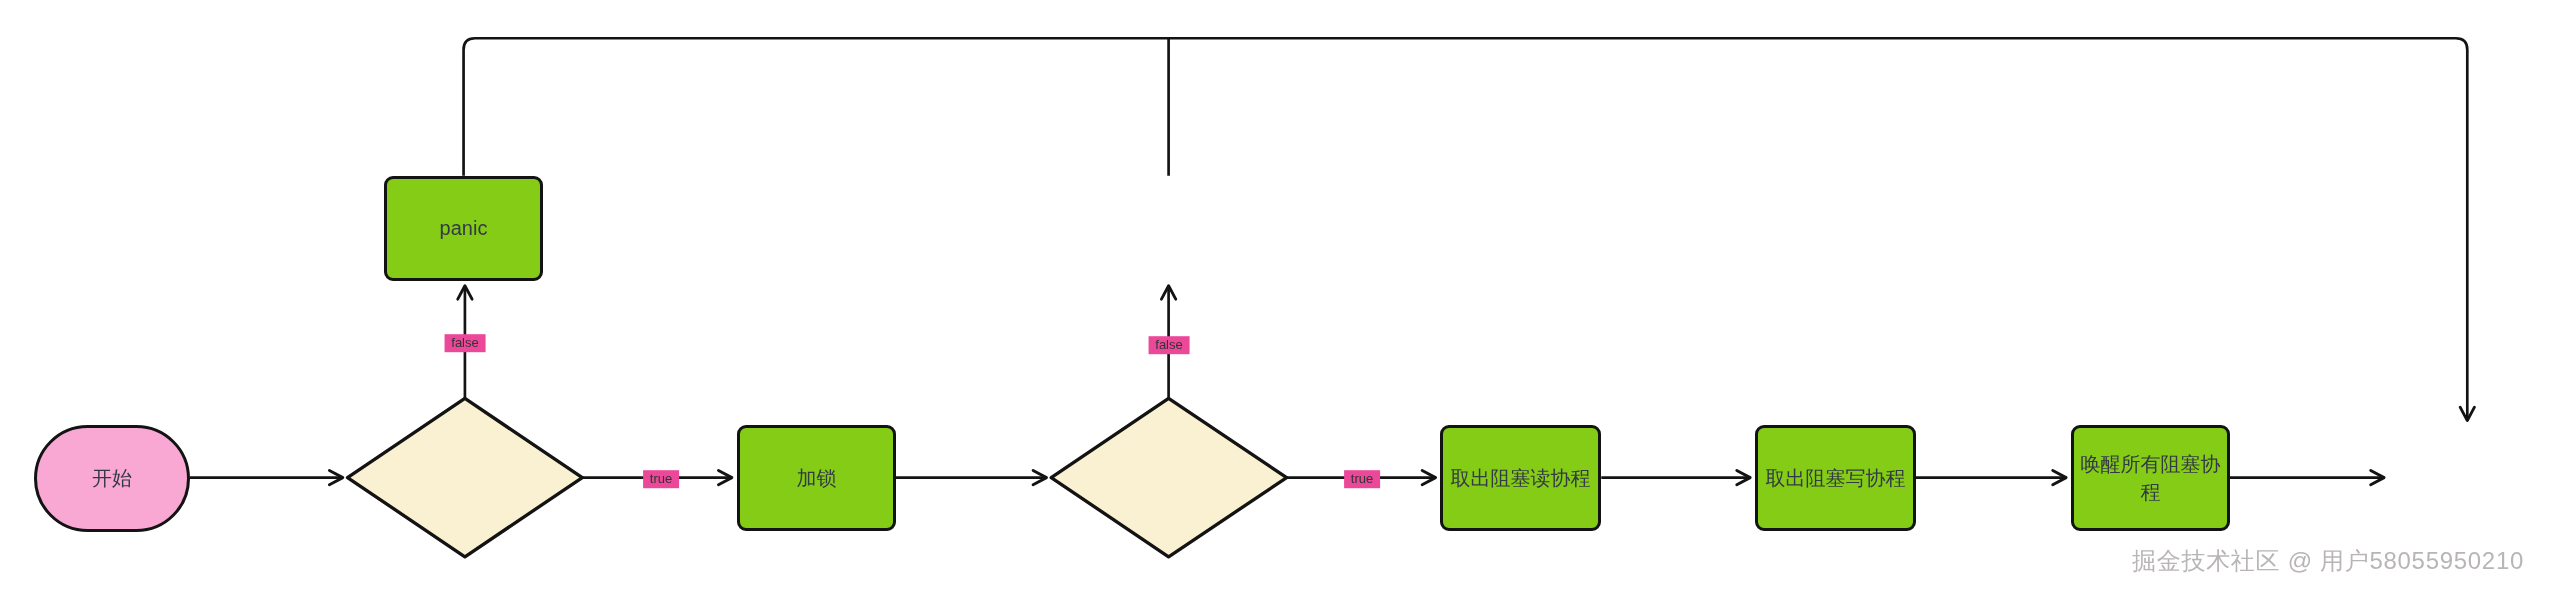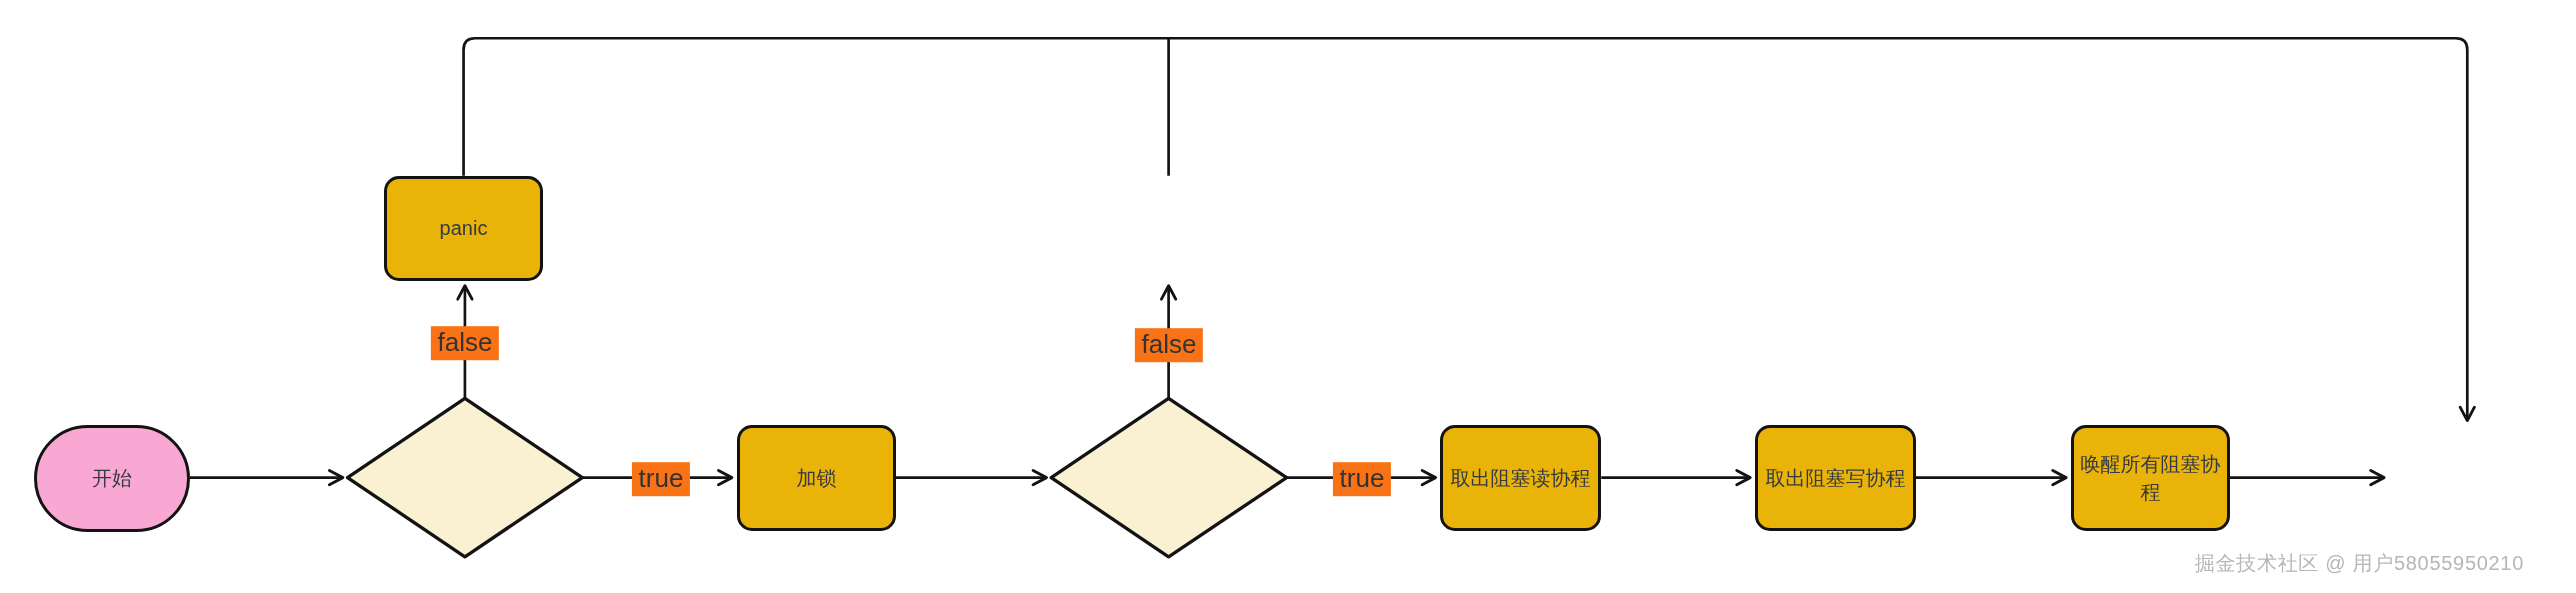--- a/index.html
+++ b/index.html
@@ -4,26 +4,26 @@
 <style>
   html,body{margin:0;padding:0;background:#ffffff;}
   body{width:2576px;height:593px;position:relative;overflow:hidden;
        font-family:"Liberation Sans","DejaVu Sans",sans-serif;}
   .canvas{position:absolute;left:0;top:0;width:2576px;height:593px;}
   svg.edges{position:absolute;left:0;top:0;}
   .node{position:absolute;display:flex;align-items:center;justify-content:center;
         box-sizing:border-box;border:3.4px solid #131313;color:#333a45;
         font-size:20px;line-height:1.42;text-align:center;white-space:pre-line;}
   .stadium{background:#f9a8d4;border-radius:55px;}
-  .process{background:#eab308;border-radius:15px;}
+  .process{background:#84cc16;border-radius:9px;}
   .diamond-label{position:absolute;display:flex;align-items:center;justify-content:center;
         color:#333a45;font-size:20px;line-height:1.42;text-align:center;white-space:pre-line;}
-  .edge-label{position:absolute;transform:translate(-50%,-50%);background:#f97316;
-        color:#333333;font-size:26px;padding:1.3px 6.7px;white-space:nowrap;}
-  .watermark{position:absolute;right:52px;bottom:16px;font-size:20px;color:#b9b5b5;
+  .edge-label{position:absolute;transform:translate(-50%,-50%);background:#ec4899;
+        color:#333333;font-size:13px;padding:1.3px 6.7px;white-space:nowrap;}
+  .watermark{position:absolute;right:52px;bottom:16px;font-size:24px;color:#b9b5b5;
         text-shadow:1.3px 1.3px 0 #ffffff;letter-spacing:0.7px;}
 </style>
 </head>
 <body>
 
 <div class="canvas">
 
   <svg class="edges" width="2576" height="593" viewBox="0 0 3840 884">
     <defs>
       <marker id="arrow" viewBox="0 0 24 24" refX="20" refY="12" markerWidth="8" markerHeight="8" orient="auto" markerUnits="strokeWidth">

